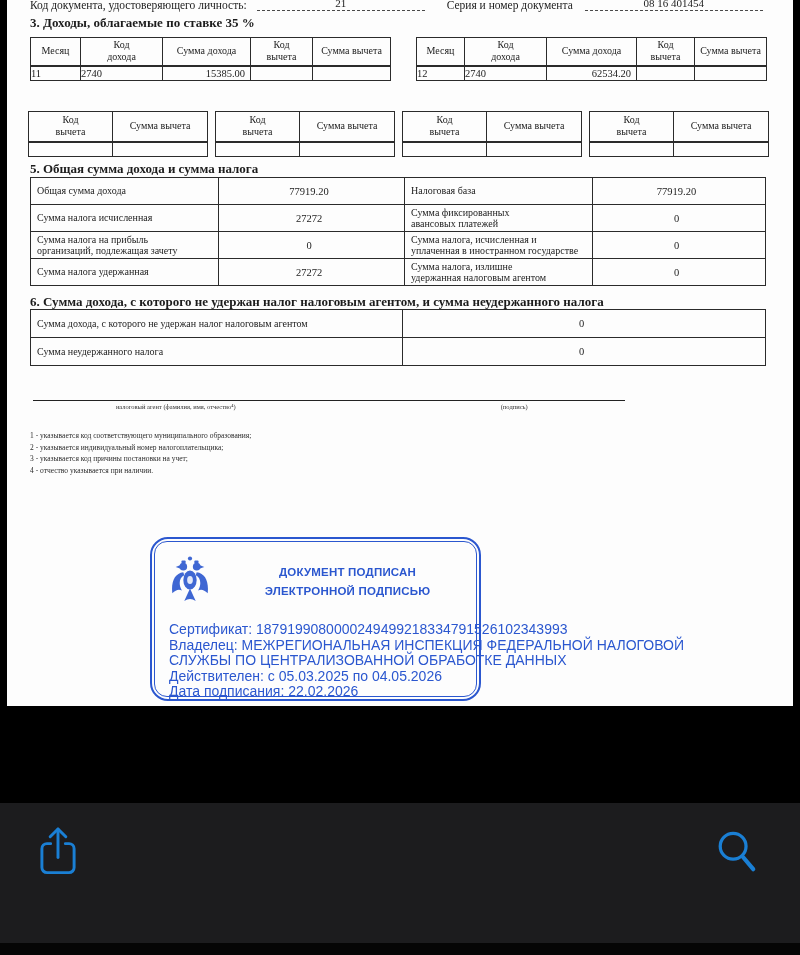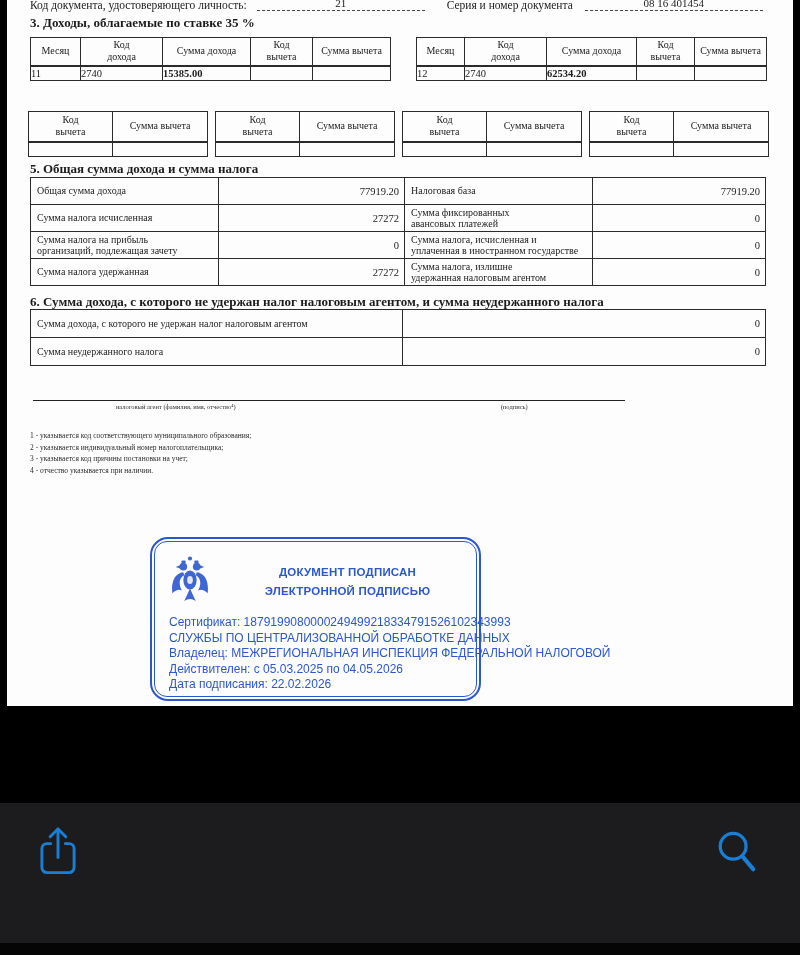--- a/index.html
+++ b/index.html
@@ -34,53 +34,53 @@
 
   table{border-collapse:collapse;table-layout:fixed;}
   th,td{border:1px solid #2b2b2b;font-weight:normal;overflow:hidden;}
   table{border:1.5px solid #2b2b2b;}
   th{font-size:10px;text-align:center;vertical-align:middle;white-space:pre-line;line-height:12px;border-bottom:2px solid #2b2b2b;}
 
   .s3-tables{top:37px;left:23px;display:flex;gap:25px;}
   .t3a{width:360px;} .t3b{width:350px;}
   .t3a th,.t3b th{height:28px;}
   .t3a td,.t3b td{height:15px;font-size:10.5px;text-align:left;}
-  .t3a td.num,.t3b td.num{text-align:left;padding-right:5px;font-weight:bold;}
+  .t3a td.num,.t3b td.num{text-align:right;padding-right:5px;}
 
   .s4-tables{top:111px;left:21px;display:flex;gap:7px;}
   .t4{width:179px;}
   .t4 th{height:30px;}
   .t4 td{height:15px;}
 
   .t5{top:177px;left:23px;width:735px;}
   .t5 td{height:27px;vertical-align:middle;}
   .t6{top:309px;left:23px;width:735px;}
   .t6 td{height:28px;vertical-align:middle;}
   td.lbl{font-size:10px;padding-left:6px;white-space:pre-line;line-height:11.5px;}
-  td.val{font-size:10.5px;text-align:right;padding-right:5px;}
+  td.val{font-size:10.5px;text-align:center;padding-right:5px;}
 
   .sig{top:400px;left:26px;width:592px;height:18px;}
   .sig-line{border-top:1.5px solid #222;width:100%;height:0;}
   .sig-cap{position:absolute;top:3px;font-size:6.5px;color:#333;white-space:nowrap;}
   .cap-agent{left:14%;}
   .cap-sign{left:79%;}
 
   .footnotes{top:430px;left:23px;font-size:7.5px;line-height:11.5px;color:#2b2b2b;}
 
   
   .stamp{
     top:537px;left:143px;width:331px;height:164px;
     border:2.5px solid var(--stamp_blue);border-radius:18px;padding:2px;
     color:var(--stamp_blue);font-family:"Liberation Sans",sans-serif;
   }
   .stamp-inner{border:1px solid var(--stamp_blue);border-radius:13px;width:100%;height:100%;padding:12px 12px 8px 14px;}
   .stamp-head{display:flex;align-items:center;gap:20px;}
   .eagle{flex:0 0 auto;color:var(--stamp_blue);}
   .stamp-title{flex:1;text-align:center;font-weight:bold;font-size:11.5px;line-height:19px;letter-spacing:.2px;}
-  .stamp-details{margin-top:5px;font-size:12px;line-height:15.5px;white-space:nowrap;}
+  .stamp-details{margin-top:12px;font-size:14px;line-height:15.5px;white-space:nowrap;}
 
   
   .gap-black{position:absolute;left:0;top:706px;width:800px;height:97px;background:#000;}
   .toolbar{position:absolute;left:0;top:803px;width:800px;height:140px;background:var(--toolbar_bg);}
   .tb-btn{position:absolute;background:none;border:none;cursor:pointer;color:var(--accent_blue);padding:0;}
   .share-btn{left:33px;top:20px;width:50px;height:58px;}
   .search-btn{left:712px;top:24px;width:48px;height:52px;}
   .bottom-strip{position:absolute;left:0;top:943px;width:800px;height:12px;background:#050505;}
 </style>
 </head>
@@ -324,22 +324,22 @@
               <ellipse cx="22" cy="27" rx="3" ry="4.2" fill="#ffffff" opacity="0.85"></ellipse>
             </svg>
           </span>
           <div class="stamp-title">
             <div>ДОКУМЕНТ ПОДПИСАН</div>
             <div>ЭЛЕКТРОННОЙ ПОДПИСЬЮ</div>
           </div>
         </div>
         <div class="stamp-details">
           <div>Сертификат: 1879199080000249499218334791526102343993</div>
+          <div>Владелец: МЕЖРЕГИОНАЛЬНАЯ ИНСПЕКЦИЯ ФЕДЕРАЛЬНОЙ НАЛОГОВОЙ</div>
           <div>СЛУЖБЫ ПО ЦЕНТРАЛИЗОВАННОЙ ОБРАБОТКЕ ДАННЫХ</div>
-          <div>Владелец: МЕЖРЕГИОНАЛЬНАЯ ИНСПЕКЦИЯ ФЕДЕРАЛЬНОЙ НАЛОГОВОЙ</div>
           <div>Действителен: с 05.03.2025 по 04.05.2026</div>
           <div>Дата подписания: 22.02.2026</div>
         </div>
       </div>
     </div>
 
   </div>
 
   <div class="gap-black"></div>
 

